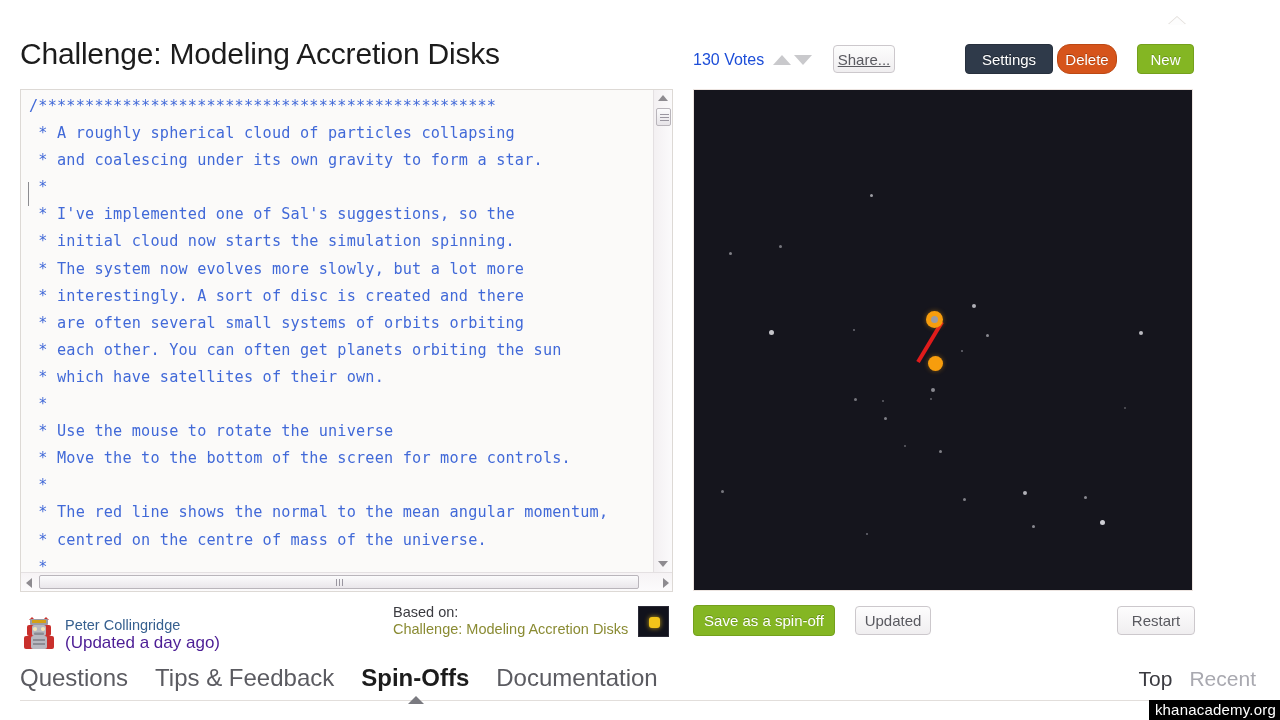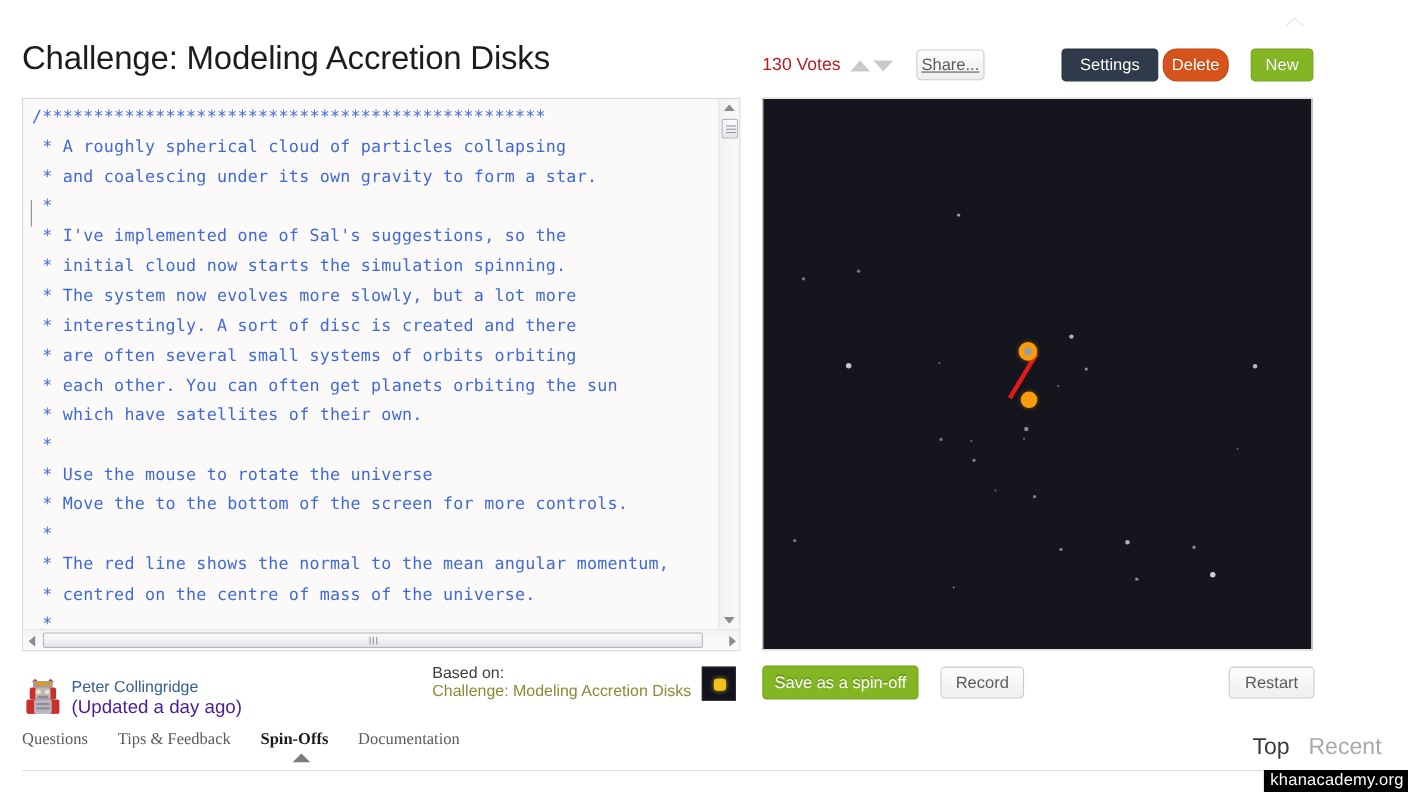--- a/index.html
+++ b/index.html
@@ -48,21 +48,21 @@
 
   
   .page-title {
     position: absolute; left: 20px; top: 37px;
     font-size: 30px; font-weight: 400; color: #1c1c1c;
     letter-spacing: -0.2px;
   }
 
   
   .votebar { position: absolute; left: 693px; top: 45px; height: 30px; display: flex; align-items: center; }
-  .vote-count { font-size: 16px; color: #b91c1c; margin-right: 9px; white-space: nowrap; }
+  .vote-count { font-size: 16px; color: #1d4ed8; margin-right: 9px; white-space: nowrap; }
   .vote-arrows { display: flex; gap: 3px; align-items: center; }
   .tri-up {
     width: 0; height: 0;
     border-left: 9px solid transparent; border-right: 9px solid transparent;
     border-bottom: 10px solid #c9c9cc;
   }
   .tri-down {
     width: 0; height: 0;
     border-left: 9px solid transparent; border-right: 9px solid transparent;
     border-top: 10px solid #c9c9cc;
@@ -229,22 +229,22 @@
   #record-btn  { position: absolute; left: 855px; top: 606px; width: 76px;  height: 29px; }
   #restart-btn { position: absolute; left: 1117px;top: 606px; width: 78px;  height: 29px; }
 
   
   .tabrule {
     position: absolute; left: 20px; top: 700px; width: 1240px; height: 1px;
     background: #e2dedb;
   }
   .tabs { position: absolute; left: 20px; top: 664px; display: flex; align-items: flex-start; }
   .tab {
-    position: relative; font-size: 15px; color: #5b5b61;
-    padding: 0 18px 12px 0; margin-right: 9px; white-space: nowrap; font-family: Liberation Serif, serif;
+    position: relative; font-size: 24px; color: #5b5b61;
+    padding: 0 18px 12px 0; margin-right: 9px; white-space: nowrap;
   }
   .tab.active { color: #1c1c1c; font-weight: bold; }
   .tab.active .tab-caret {
     position: absolute; left: 37%; bottom: 0;
     width: 0; height: 0;
     border-left: 8px solid transparent; border-right: 8px solid transparent;
     border-bottom: 8px solid #7a7a80;
   }
   .sorts { position: absolute; right: 24px; top: 667px; display: flex; gap: 17px; }
   .sort { font-size: 21px; color: #a9a9b0; }
@@ -390,21 +390,21 @@
 
   <div class="basedon">
     <span class="basedon-label">Based on:</span>
     <span class="basedon-link">Challenge: Modeling Accretion Disks</span>
   </div>
   <div class="thumb">
     <span class="thumb-star"></span>
   </div>
 
   <div class="btn btn-green" id="spinoff-btn">Save as a spin-off</div>
-  <div class="btn btn-light" id="record-btn">Record</div>
+  <div class="btn btn-light" id="record-btn">Updated</div>
   <div class="btn btn-light" id="restart-btn">Restart</div>
 
   <div class="tabrule"></div>
   <div class="tabs" id="tabs">
       <div class="tab"><span>Questions</span></div>
       <div class="tab"><span>Tips &amp; Feedback</span></div>
       <div class="tab active"><span>Spin-Offs</span><span class="tab-caret"></span></div>
       <div class="tab"><span>Documentation</span></div>
     </div>
   <div class="sorts" id="sorts">

